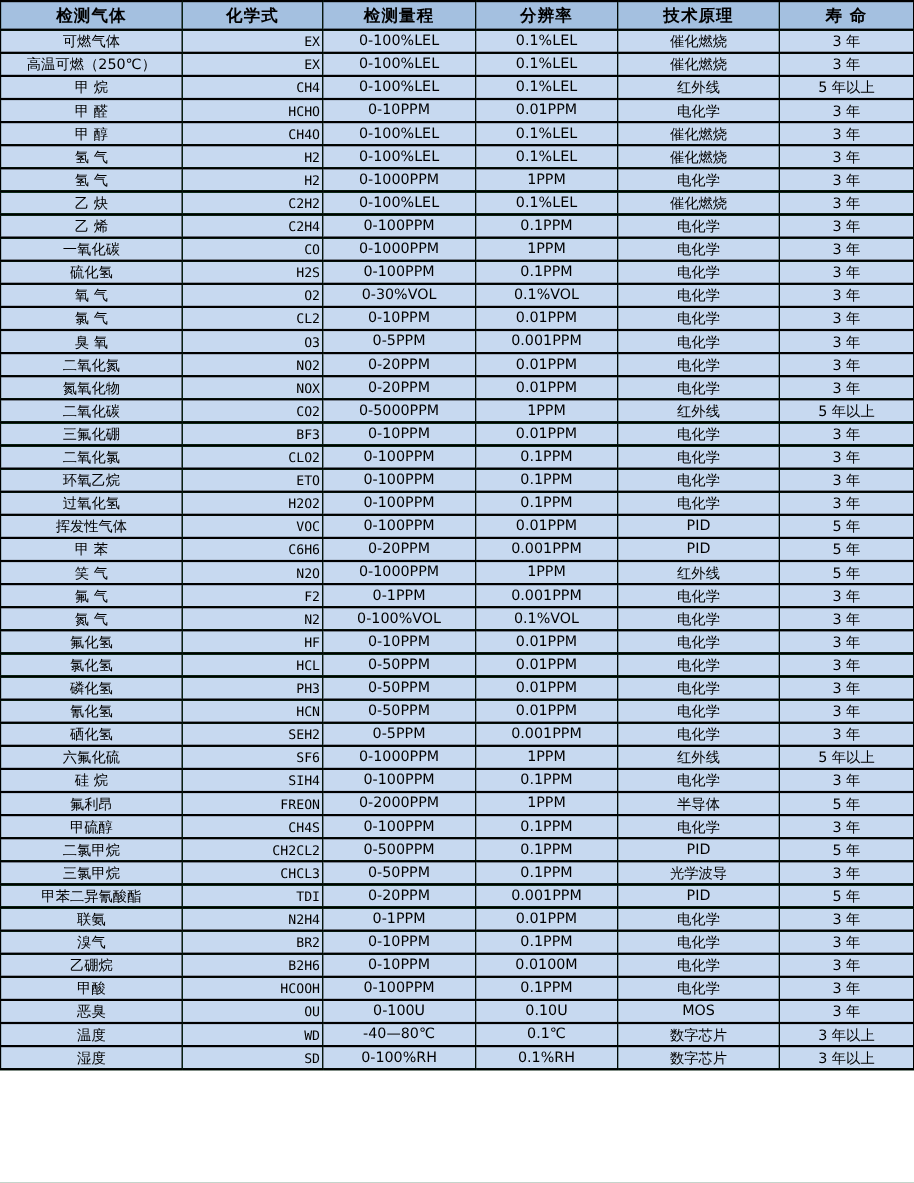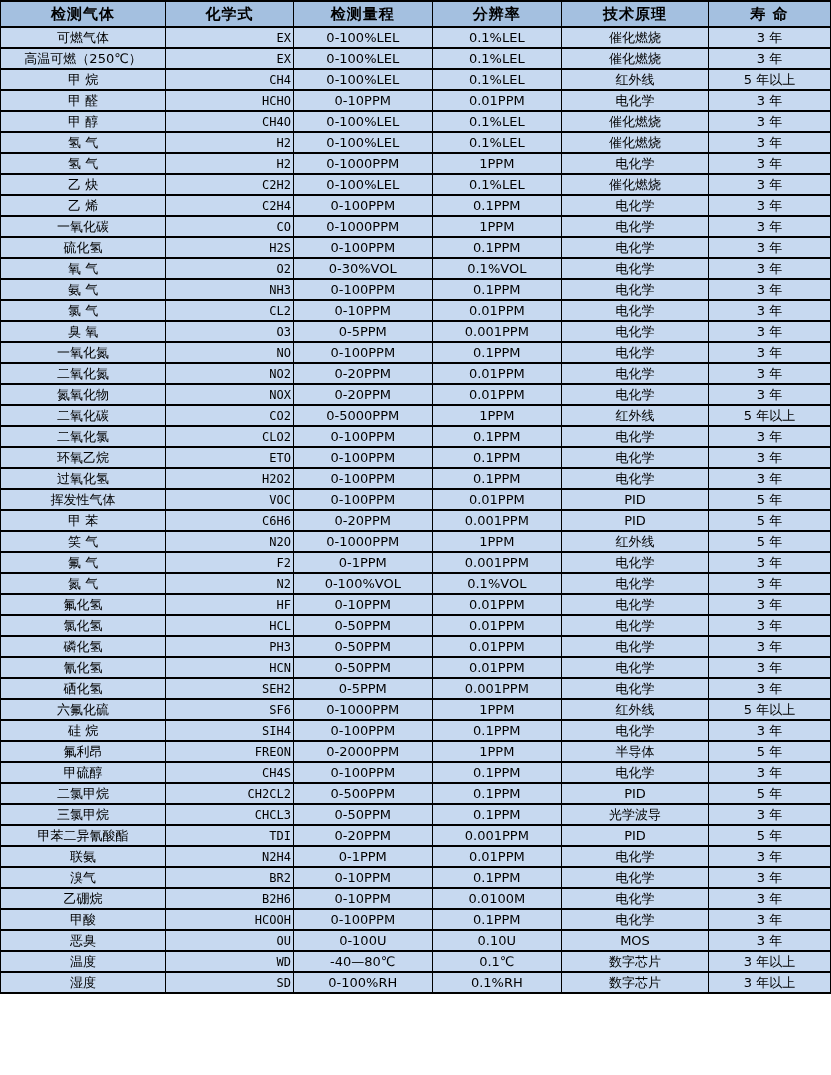--- a/index.html
+++ b/index.html
@@ -174,52 +174,36 @@
         </tr>
         <tr>
           <td>氧 气</td>
           <td class="latin">O2</td>
           <td>0-30%VOL</td>
           <td>0.1%VOL</td>
           <td>电化学</td>
           <td>3 年</td>
         </tr>
         <tr>
-          <td>氨 气</td>
-          <td class="latin">NH3</td>
-          <td>0-100PPM</td>
-          <td>0.1PPM</td>
-          <td>电化学</td>
-          <td>3 年</td>
-        </tr>
-        <tr>
           <td>氯 气</td>
           <td class="latin">CL2</td>
           <td>0-10PPM</td>
           <td>0.01PPM</td>
           <td>电化学</td>
           <td>3 年</td>
         </tr>
         <tr>
           <td>臭 氧</td>
           <td class="latin">O3</td>
           <td>0-5PPM</td>
           <td>0.001PPM</td>
           <td>电化学</td>
           <td>3 年</td>
         </tr>
         <tr>
-          <td>一氧化氮</td>
-          <td class="latin">NO</td>
-          <td>0-100PPM</td>
-          <td>0.1PPM</td>
-          <td>电化学</td>
-          <td>3 年</td>
-        </tr>
-        <tr>
           <td>二氧化氮</td>
           <td class="latin">NO2</td>
           <td>0-20PPM</td>
           <td>0.01PPM</td>
           <td>电化学</td>
           <td>3 年</td>
         </tr>
         <tr>
           <td>氮氧化物</td>
           <td class="latin">NOX</td>
@@ -228,20 +212,28 @@
           <td>电化学</td>
           <td>3 年</td>
         </tr>
         <tr>
           <td>二氧化碳</td>
           <td class="latin">CO2</td>
           <td>0-5000PPM</td>
           <td>1PPM</td>
           <td>红外线</td>
           <td>5 年以上</td>
+        </tr>
+        <tr>
+          <td>三氟化硼</td>
+          <td class="latin">BF3</td>
+          <td>0-10PPM</td>
+          <td>0.01PPM</td>
+          <td>电化学</td>
+          <td>3 年</td>
         </tr>
         <tr>
           <td>二氧化氯</td>
           <td class="latin">CLO2</td>
           <td>0-100PPM</td>
           <td>0.1PPM</td>
           <td>电化学</td>
           <td>3 年</td>
         </tr>
         <tr>

